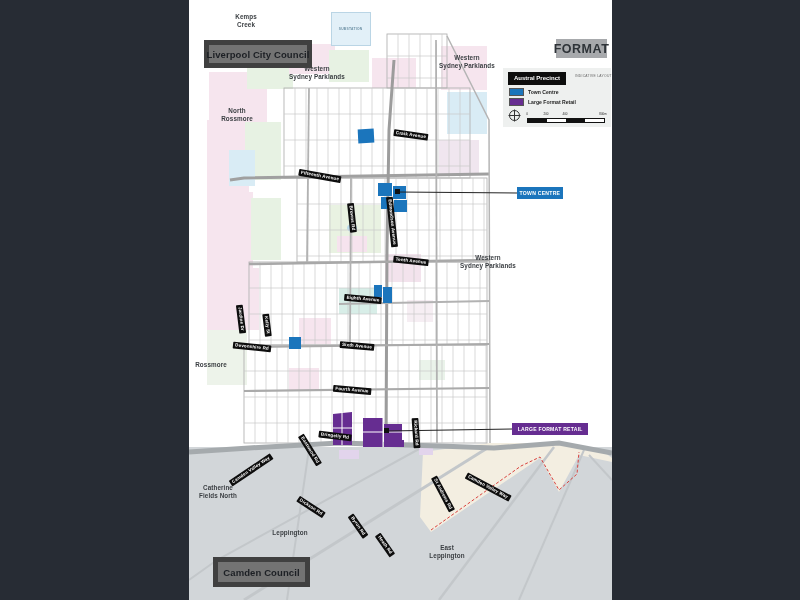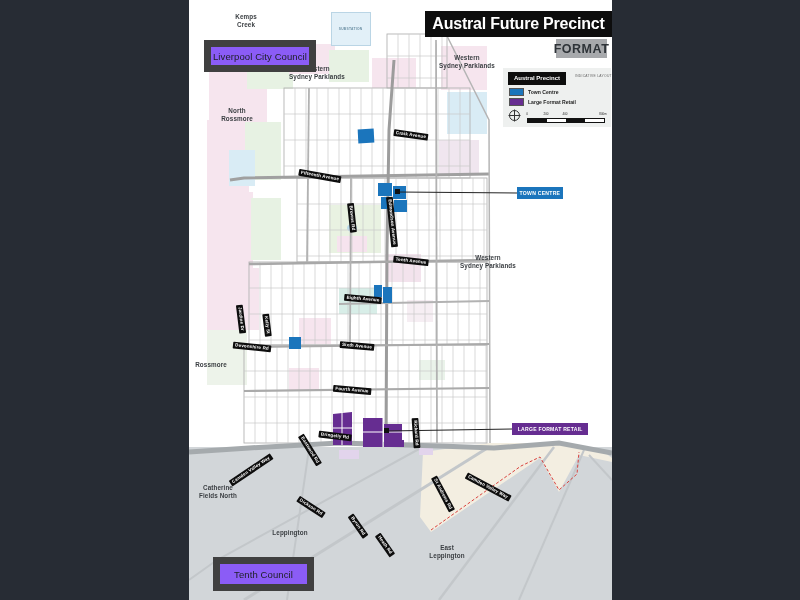--- a/index.html
+++ b/index.html
@@ -27,22 +27,22 @@
     font-weight:bold;white-space:nowrap;}
   .compass{position:absolute;left:5px;top:41px;width:13px;height:13px;}
   .scalebar{position:absolute;left:24px;top:46px;width:78px;height:8px;}
   .scalebar .bar{position:absolute;left:0;top:4px;height:3px;width:76px;border:0.5px solid #111;display:flex;}
   .seg{height:100%;flex:1;}
   .seg.b{background:#111;} .seg.w{background:#fff;}
   .tick{position:absolute;top:-3px;font-size:6px;transform:translateX(-50%) scale(.5);color:#222;white-space:nowrap;}
 
   .region-label{position:absolute;transform:translate(-50%,-50%);text-align:center;color:#3a3e42;
     font-weight:bold;font-size:6.3px;line-height:1.2;white-space:pre-line;letter-spacing:.1px;}
-  .council-box{position:absolute;background:#8b5cf6;border:7px solid #404040;display:flex;align-items:center;
-    justify-content:center;font-weight:normal;font-size:9.5px;color:#1c1f24;white-space:nowrap;letter-spacing:.1px;}
+  .council-box{position:absolute;background:#737373;border:5px solid #404040;display:flex;align-items:center;
+    justify-content:center;font-weight:bold;font-size:9.5px;color:#1c1f24;white-space:nowrap;letter-spacing:.1px;}
   .road-pill{position:absolute;background:#0d0d0d;color:#fff;font-weight:bold;font-size:6px;line-height:7px;
     padding:1px 3px;white-space:nowrap;border-radius:1px;letter-spacing:.2px;}
   .callout-pill{position:absolute;color:#fff;font-weight:bold;font-size:6px;display:flex;align-items:center;
     justify-content:center;white-space:nowrap;letter-spacing:.3px;}
   .callout-pill span{transform:scale(.85);}
   .substation{position:absolute;left:142px;top:12px;width:38px;height:32px;background:#e2f0f8;
     border:1px solid #bad5e5;display:flex;align-items:center;justify-content:center;}
   .substation-label{font-size:6px;transform:scale(.55);color:#6b8fa3;font-weight:bold;letter-spacing:.5px;}
 </style>
 </head>
@@ -244,23 +244,20 @@
       <rect x="206" y="189" width="5" height="5" fill="#111"></rect>
       <line x1="198" y1="431" x2="323" y2="429" stroke="#222" stroke-width="1"></line>
       <rect x="195" y="428" width="5" height="5" fill="#111"></rect>
     </g>
   </svg>
 
   <div class="substation">
     <span class="substation-label">SUBSTATION</span>
   </div>
 
-  <div class="title-bar">
-    <span>Austral Future Precinct</span>
-  </div>
   <div class="retail-tag">
     <span>FORMAT</span>
   </div>
 
   <div class="legend-box">
     <div class="legend-pill">Austral Precinct</div>
     <div class="legend-note">INDICATIVE LAYOUT PLAN</div>
     <div class="legend-items" id="legend-items">
           <div class="legend-item">
             <div class="swatch" style="background: rgb(27, 117, 188);"></div>
@@ -303,21 +300,21 @@
 Sydney Parklands</div>
         <div class="region-label" style="left: 22px; top: 365px;">Rossmore</div>
         <div class="region-label" style="left: 29px; top: 492px;">Catherine
 Fields North</div>
         <div class="region-label" style="left: 101px; top: 533px;">Leppington</div>
         <div class="region-label" style="left: 258px; top: 552px;">East
 Leppington</div>
       </div>
   <div id="council-layer">
         <div class="council-box" style="left: 15px; top: 40px; width: 98px; height: 18px;">Liverpool City Council</div>
-        <div class="council-box" style="left: 24px; top: 557px; width: 87px; height: 20px;">Tenth Council</div>
+        <div class="council-box" style="left: 24px; top: 557px; width: 87px; height: 20px;">Camden Council</div>
       </div>
   <div id="road-layer">
         <div class="road-pill" style="left: 222px; top: 135px; transform: translate(-50%, -50%) rotate(8deg) scale(0.75);">Craik Avenue</div>
         <div class="road-pill" style="left: 131px; top: 176px; transform: translate(-50%, -50%) rotate(10deg) scale(0.75);">Fifteenth Avenue</div>
         <div class="road-pill" style="left: 163px; top: 218px; transform: translate(-50%, -50%) rotate(84deg) scale(0.75);">Browns Rd</div>
         <div class="road-pill" style="left: 203px; top: 222px; transform: translate(-50%, -50%) rotate(84deg) scale(0.75);">Edmondson Avenue</div>
         <div class="road-pill" style="left: 222px; top: 261px; transform: translate(-50%, -50%) rotate(6deg) scale(0.75);">Tenth Avenue</div>
         <div class="road-pill" style="left: 174px; top: 299px; transform: translate(-50%, -50%) rotate(5deg) scale(0.75);">Eighth Avenue</div>
         <div class="road-pill" style="left: 52px; top: 319px; transform: translate(-50%, -50%) rotate(83deg) scale(0.75);">Jardine Dr</div>
         <div class="road-pill" style="left: 78px; top: 325px; transform: translate(-50%, -50%) rotate(83deg) scale(0.75);">Kelly St</div>

